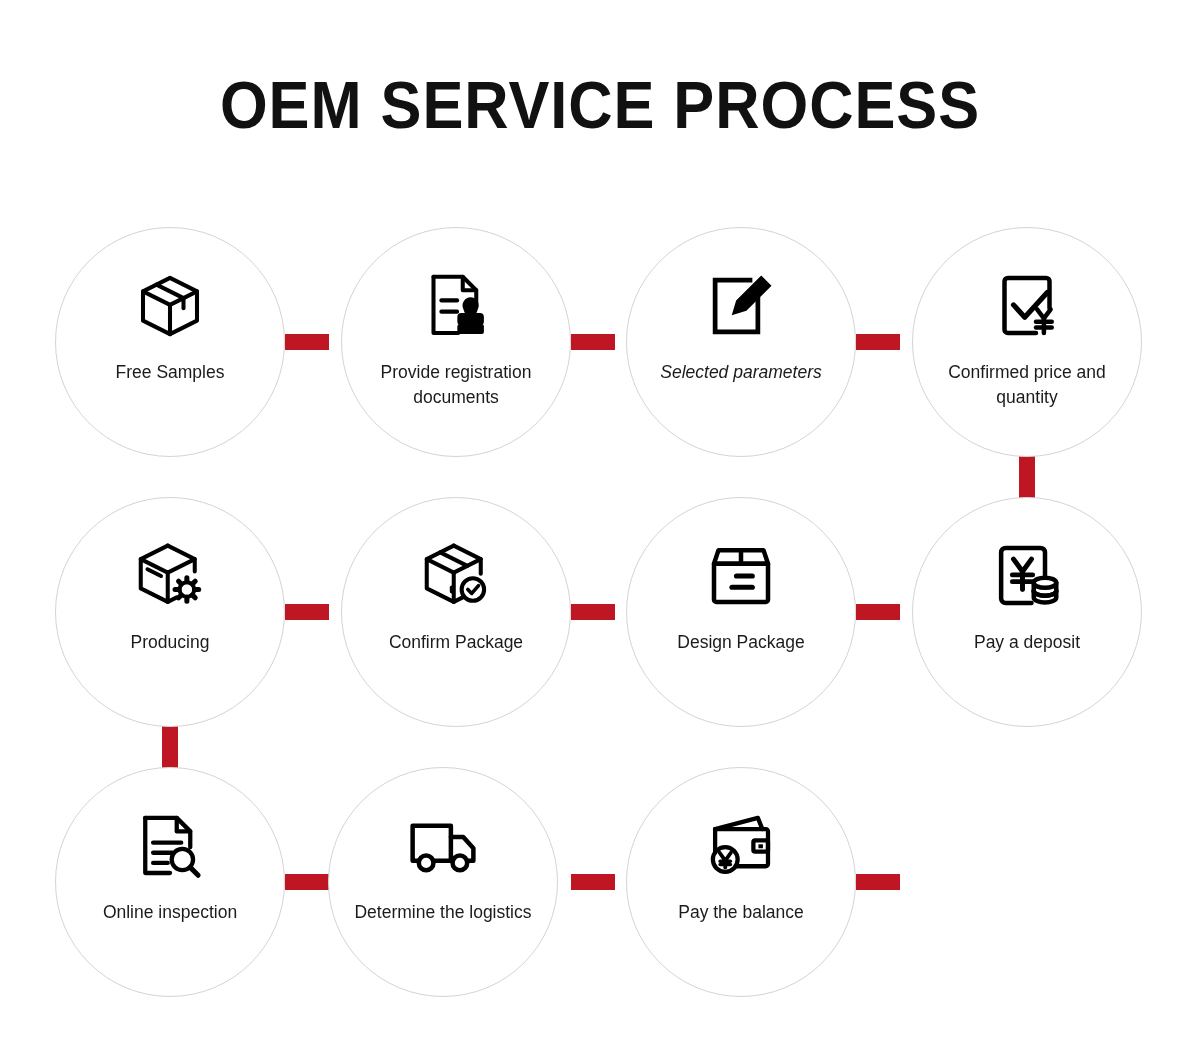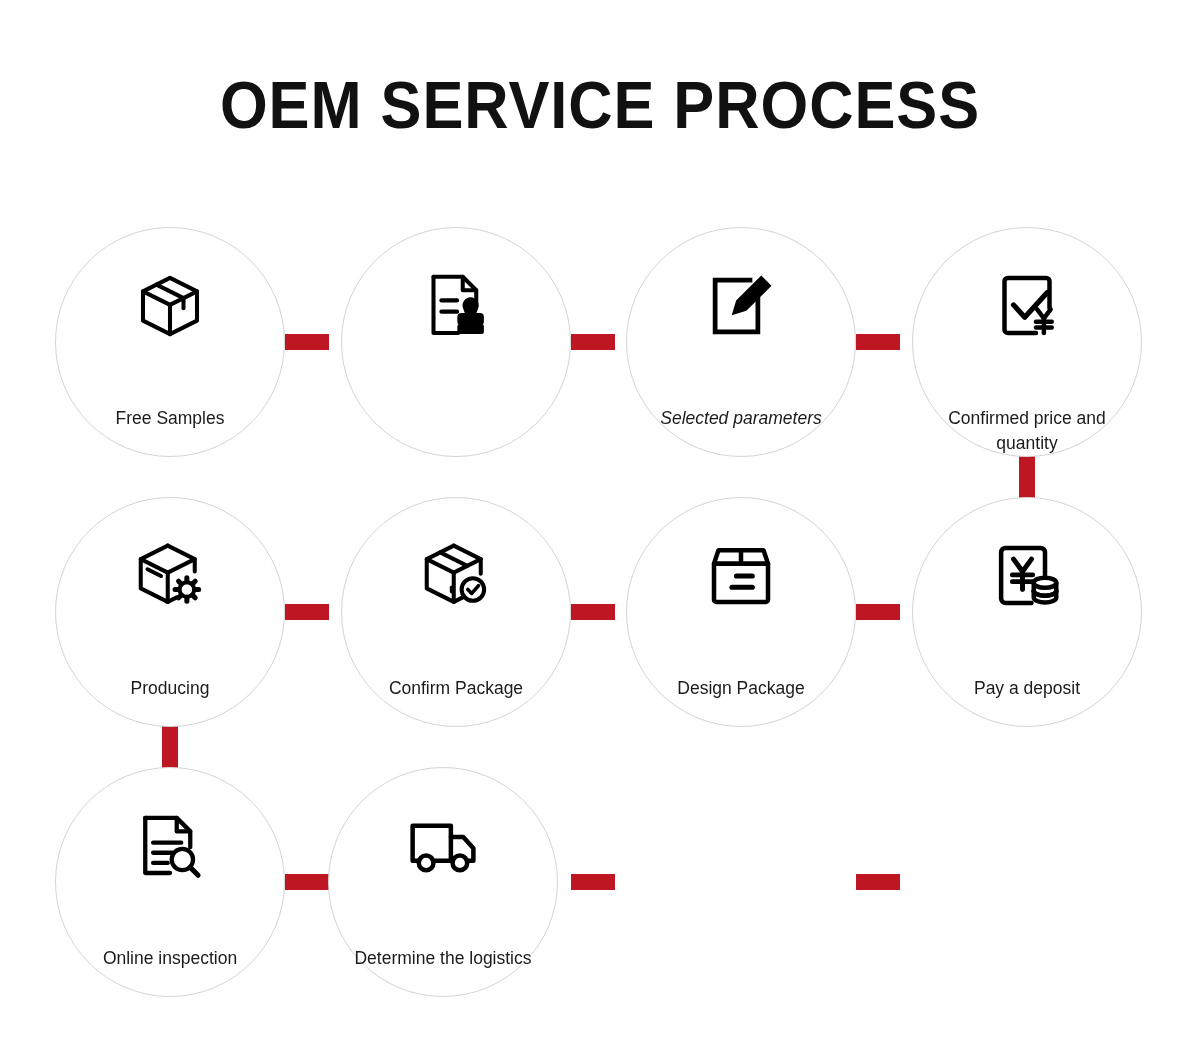--- a/index.html
+++ b/index.html
@@ -45,21 +45,20 @@
     height: 230px;
     border-radius: 50%;
     border: 1.4px solid #d4d4d4;
     background: #ffffff;
     box-sizing: border-box;
     display: flex;
     flex-direction: column;
     align-items: center;
     justify-content: flex-start;
     z-index: 2;
-    gap: 46px;
   }
 
   .node-icon {
     width: 72px;
     height: 72px;
     margin-top: 42px;
     display: flex;
     align-items: center;
     justify-content: center;
   }
@@ -133,20 +132,21 @@
         <path d="M12 6 L38 6 L50 18 L50 30"></path>
         <path d="M12 6 L12 56 L34 56"></path>
         <path d="M38 6 L38 18 L50 18"></path>
         <path d="M19 27 L33 27"></path>
         <path d="M19 37 L33 37"></path>
         <path d="M45 26 a5.5 5.5 0 0 0 -5 7.5 l1.2 3.5 h7.6 l1.2 -3.5 a5.5 5.5 0 0 0 -5 -7.5 Z" fill="#000"></path>
         <rect x="35" y="40" width="20" height="7.5" rx="1.8" fill="#000"></rect>
         <path d="M35 50 L55 50 L55 55 L35 55 Z" fill="#000"></path>
       </svg>
     </div>
+    <div class="node-label">Provide registration documents</div>
   </div>
 
   <div class="node" style="left:626px; top:227px;font-style:italic;">
     <div class="node-icon">
       <svg viewBox="0 0 64 64" fill="none" stroke="#000" stroke-width="4.2" stroke-linecap="square" stroke-linejoin="miter">
         <path d="M47 26 L47 55 L9 55 L9 9 L40 9"></path>
         <path d="M26 38 L29 28 L50 7 L57 14 L36 35 Z" fill="#000" stroke="#000" stroke-width="3"></path>
       </svg>
     </div>
     <div class="node-label">Selected parameters</div>
@@ -249,15 +249,32 @@
       <svg viewBox="0 0 64 64" fill="none" stroke="#000" stroke-width="4" stroke-linecap="round" stroke-linejoin="round">
         <path d="M5 14 L39 14 L39 45 L5 45 Z"></path>
         <path d="M39 24 L50 24 L59 34 L59 45 L39 45"></path>
         <circle cx="17" cy="47" r="6.5" fill="#fff"></circle>
         <circle cx="47" cy="47" r="6.5" fill="#fff"></circle>
       </svg>
     </div>
     <div class="node-label">Determine the logistics</div>
   </div>
 
+  <div class="node" style="left:626px; top:767px;">
+    <div class="node-icon">
+      <svg viewBox="0 0 64 64" fill="none" stroke="#000" stroke-width="3.8" stroke-linecap="round" stroke-linejoin="round">
+        <path d="M9 17 L47 7 L51 17"></path>
+        <path d="M9 17 L54 17 a2 2 0 0 1 2 2 L56 48 a2 2 0 0 1 -2 2 L23 50"></path>
+        <path d="M9 17 L9 44"></path>
+        <rect x="43" y="27" width="13" height="10" rx="1.5"></rect>
+        <rect x="47.5" y="30.5" width="4" height="3.5" fill="#000" stroke="none"></rect>
+        <circle cx="18" cy="44" r="11" fill="#fff"></circle>
+        <path d="M13 38 L18 45 L23 38" stroke-width="3.4"></path>
+        <path d="M18 45 L18 51" stroke-width="3.4"></path>
+        <path d="M13.5 45.5 L22.5 45.5" stroke-width="3.2"></path>
+        <path d="M13.5 48.5 L22.5 48.5" stroke-width="3.2"></path>
+      </svg>
+    </div>
+    <div class="node-label">Pay the balance</div>
+  </div>
 
 
 </div>
 
 </body></html>

